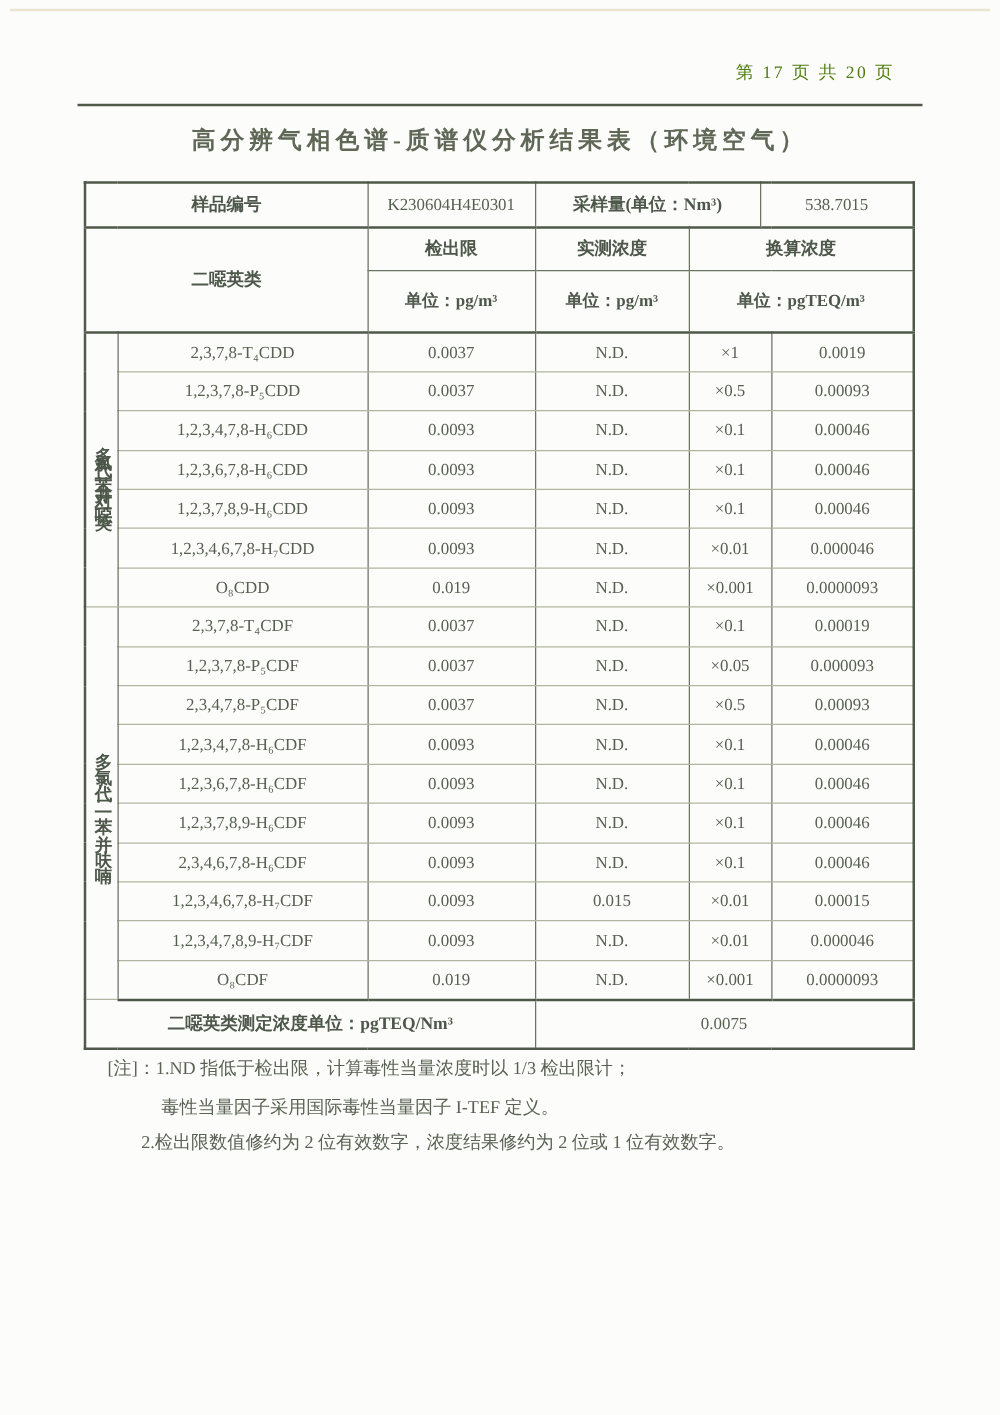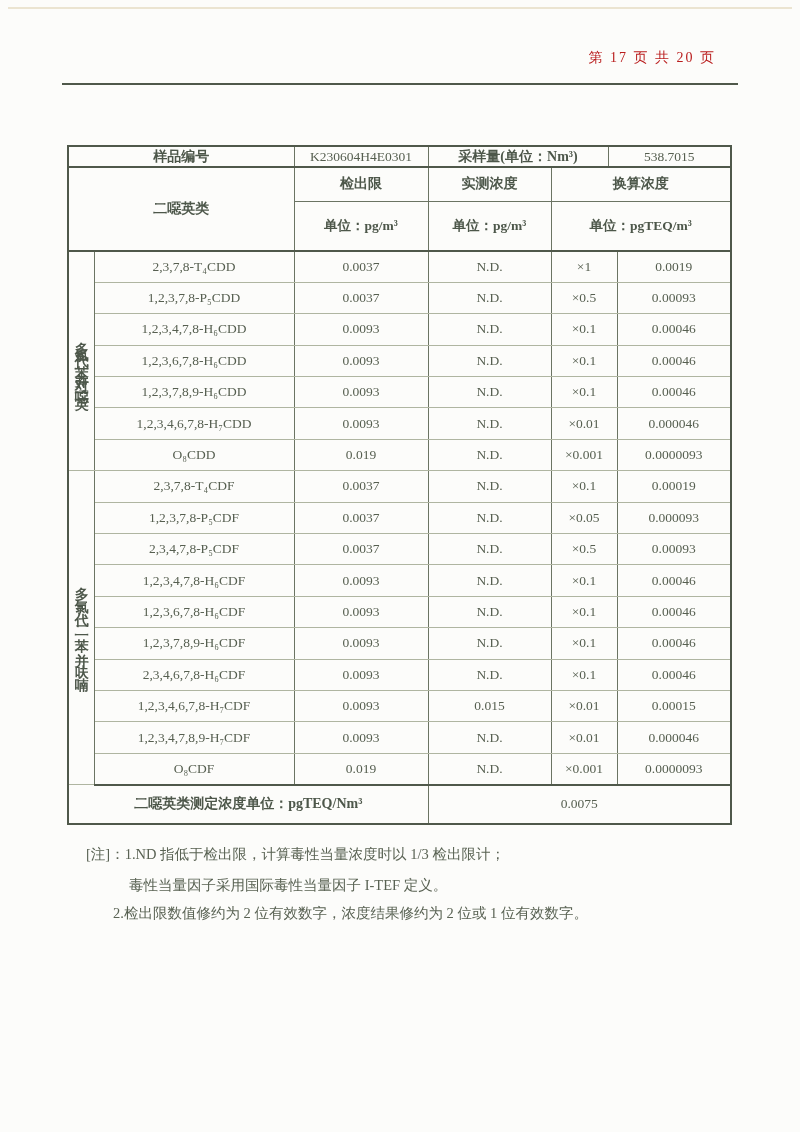--- a/index.html
+++ b/index.html
@@ -15,21 +15,21 @@
   .scan-edge-top {
     position:absolute; top:7px; left:8px; width:784px; height:2px;
     background:#e8dfc9; opacity:.85;
   }
   .report-no {
     position:absolute; top:52px; left:94px;
     font-size:14px; letter-spacing:.5px; color:#57604f;
   }
   .page-no {
     position:absolute; top:49px; right:84px;
-    font-size:14px; letter-spacing:2px; color:#b91c1c;text-align:center;
+    font-size:14px; letter-spacing:2px; color:#4d7c0f;text-align:center;
   }
   .header-rule {
     position:absolute; top:83px; left:62px; width:676px; height:2px;
     background:#4f584a;
   }
   .doc-title {
     position:absolute; top:99px; left:0; width:800px;
     text-align:center; font-size:19px; font-weight:bold;
     letter-spacing:4px; color:#5f6757;
   }
@@ -38,21 +38,21 @@
     width:663px; border-collapse:collapse; table-layout:fixed;
     border:2px solid #4f584a;
     font-size:13.5px; color:#565f50;
   }
   table.results td {
     text-align:center; vertical-align:middle; padding:0;
     border-right:1px solid #6b7463;
     border-bottom:1px solid #afb5a1;
     overflow:hidden;
   }
-  tr.r-top { height:21px; }
+  tr.r-top { height:36px; }
   tr.r-h2 { height:34px; }
   tr.r-h3 { height:50px; }
   tr.body { height:31.4px; }
   tr.r-total { height:39px; }
   td.hb { font-weight:bold; font-size:14px; color:#4d574a; }
   td.unit { font-weight:bold; font-size:13.5px; color:#4d574a; }
   tr.r-top td, tr.r-h3 td { border-bottom:2px solid #4f584a; }
   tr.r-h2 td { border-bottom:1px solid #6b7463;margin-left:10px; }
   td.analyte-class { border-bottom:2px solid #4f584a !important; }
   tr.last-body td { border-bottom:2px solid #4f584a; }
@@ -77,20 +77,21 @@
 </head>
 <body>
 
 <div class="page">
 
   <div class="scan-edge-top"></div>
 
   <div class="page-no">第 17 页 共 20 页</div>
   <div class="header-rule"></div>
 
+  <div class="doc-title">高分辨气相色谱-质谱仪分析结果表（环境空气）</div>
 
   <table class="results">
     <colgroup>
       <col style="width:26px">
         <col style="width:200px">
         <col style="width:134px">
       <col style="width:123px">
         <col style="width:57px">
         <col style="width:9px">
         <col style="width:114px">

